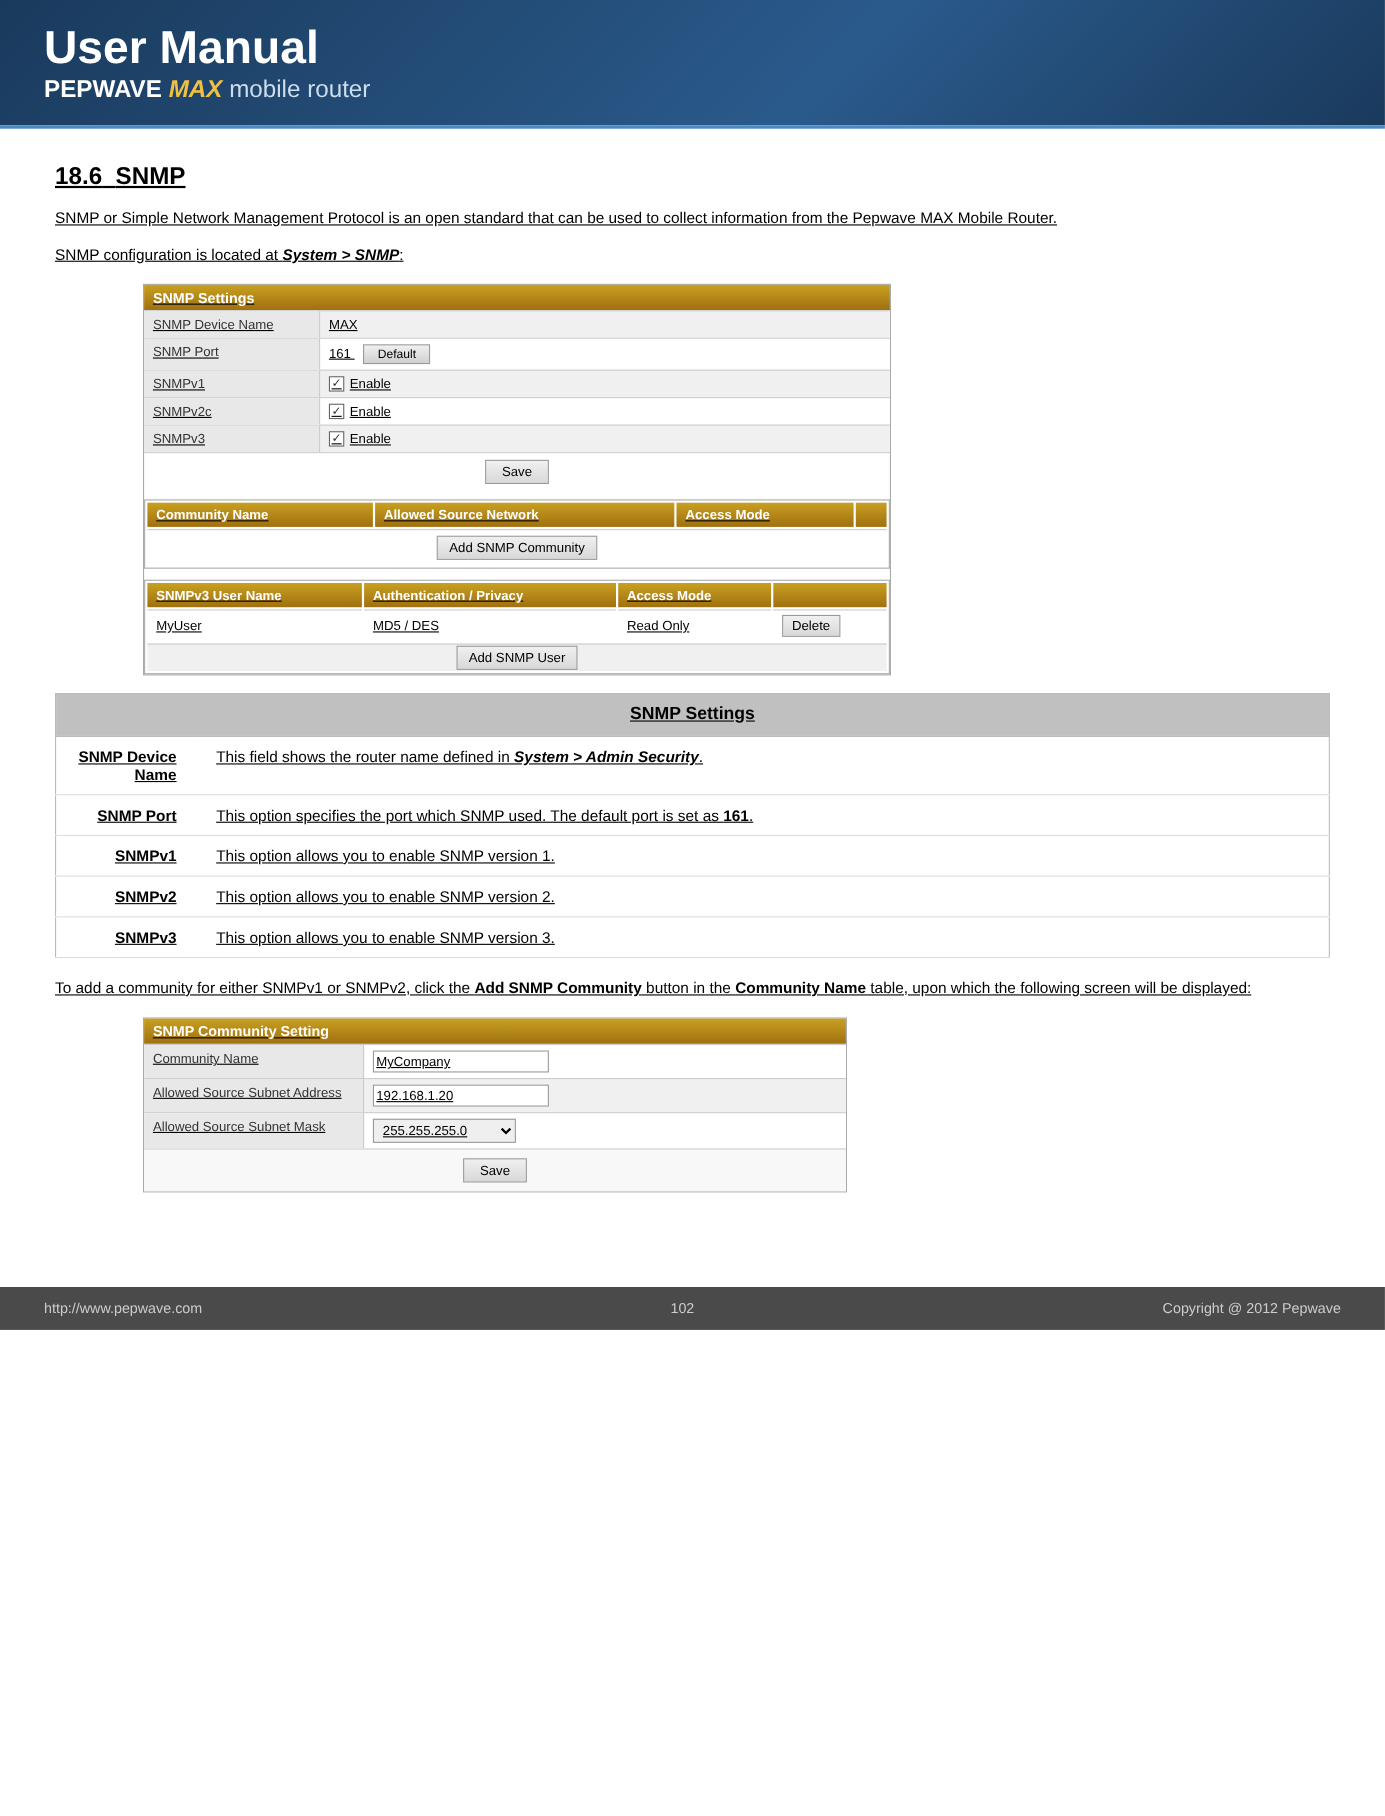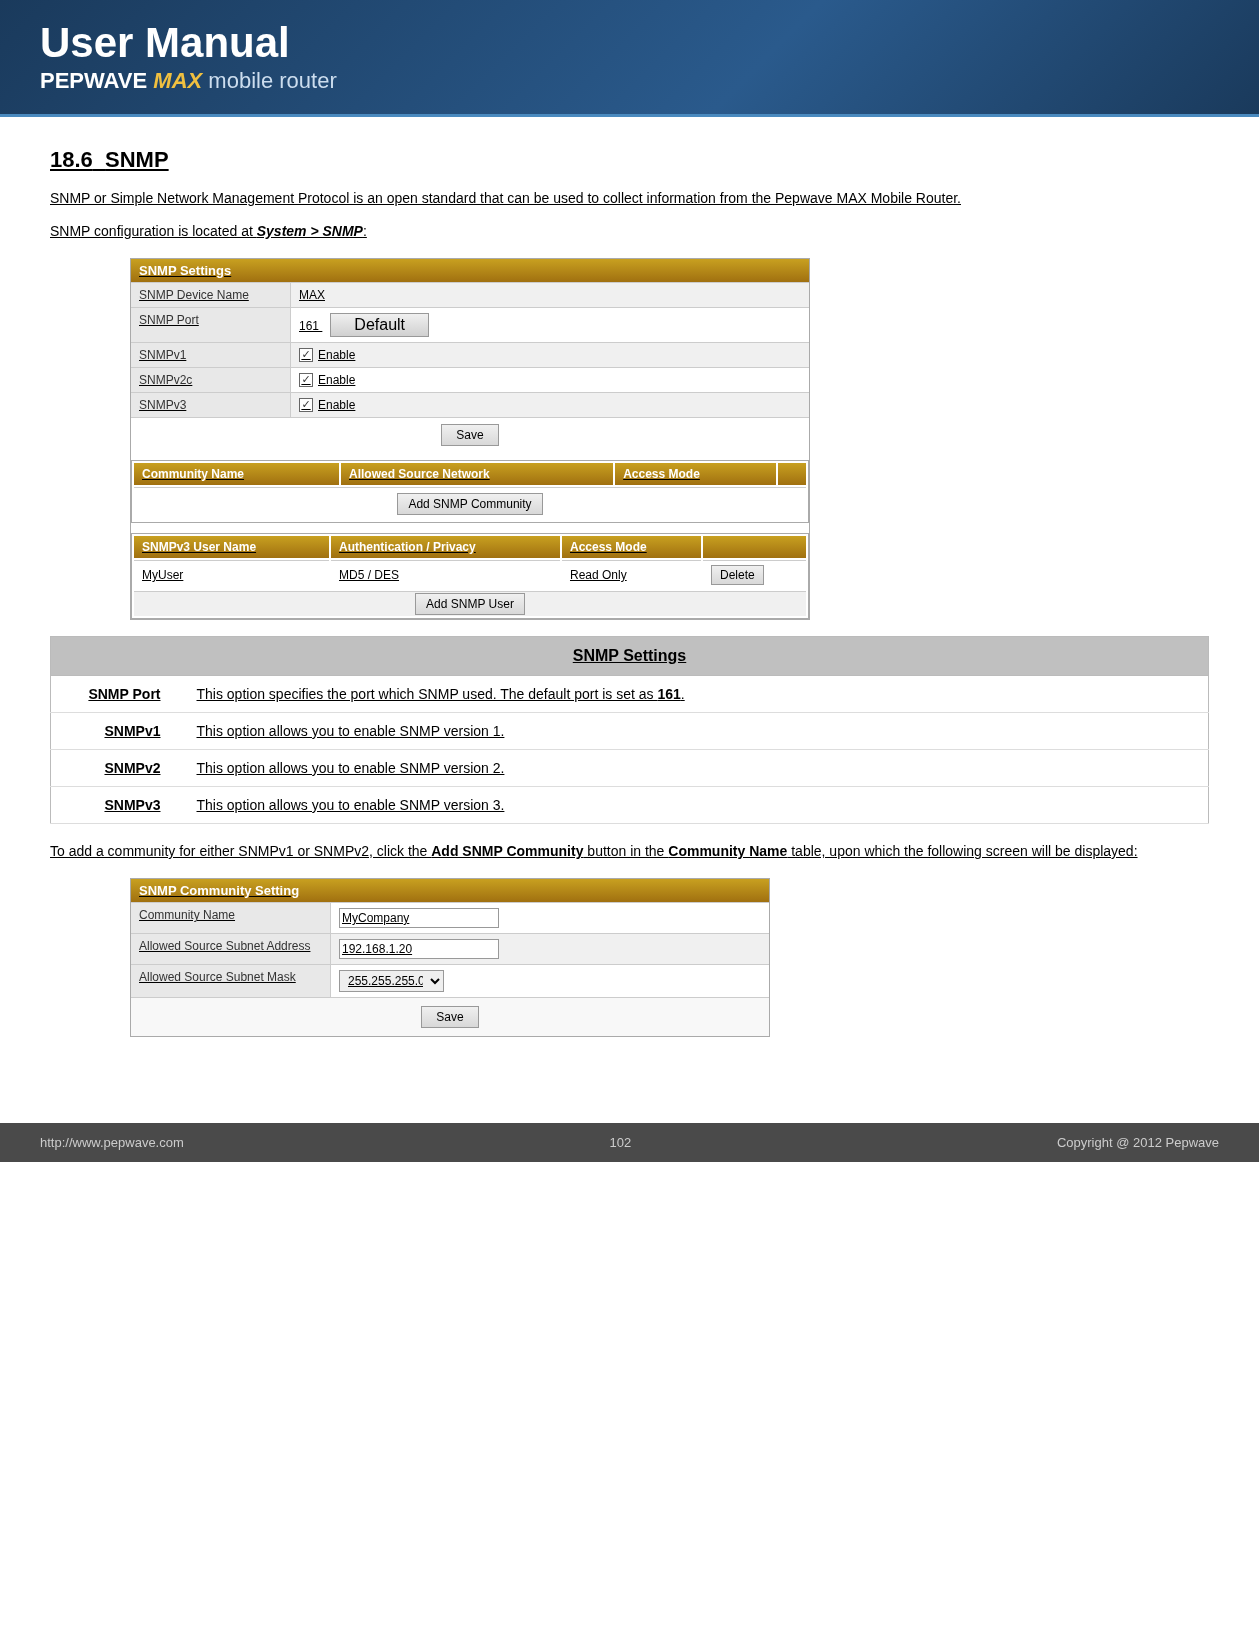--- a/index.html
+++ b/index.html
@@ -111,24 +111,24 @@
       display: inline-flex;
       align-items: center;
       justify-content: center;
       margin-right: 5px;
       font-size: 11px;
       color: #333;
     }
 
     
     .btn-default {
-      padding: 2px 23px;
+      padding: 2px 12px;
       background: linear-gradient(to bottom, #f0f0f0, #d0d0d0);
       border: 1px solid #999;
-      font-size: 16px;
+      font-size: 11px;
       cursor: pointer;
       margin-left: 8px;
     }
     .btn-save {
       padding: 3px 14px;
       background: linear-gradient(to bottom, #f0f0f0, #d8d8d8);
       border: 1px solid #999;
       font-size: 12px;
       cursor: pointer;
     }
@@ -239,21 +239,21 @@
     .cs-input {
       border: 1px solid #999;
       padding: 2px 2px;
       font-size: 12px;
       width: 160px;
     }
     .cs-select {
       border: 1px solid #999;
       padding: 2px 4px;
       font-size: 12px;
-      width: 105px;
+      width: 130px;
     }
     .cs-save-row {
       border-top: 1px solid #ccc;
       text-align: center;
       padding: 8px;
       background: #f8f8f8;
     }
 
     
     .footer {
@@ -372,20 +372,26 @@
       </table>
     </div>
   </div>
 
   <table class="settings-desc-table">
     <tbody>
       <tr>
         <td colspan="2" class="desc-header">SNMP Settings</td>
       </tr>
       <tr>
+        <td class="field-name">SNMP Device<br>Name</td>
+        <td>
+          This field shows the router name defined in <span class="bold-italic">System &gt; Admin Security</span>.
+        </td>
+      </tr>
+      <tr>
         <td class="field-name">SNMP Port</td>
         <td>
           This option specifies the port which SNMP used. The default port is set as <strong>161</strong>.
         </td>
       </tr>
       <tr>
         <td class="field-name">SNMPv1</td>
         <td>This option allows you to enable SNMP version 1.</td>
       </tr>
       <tr>

